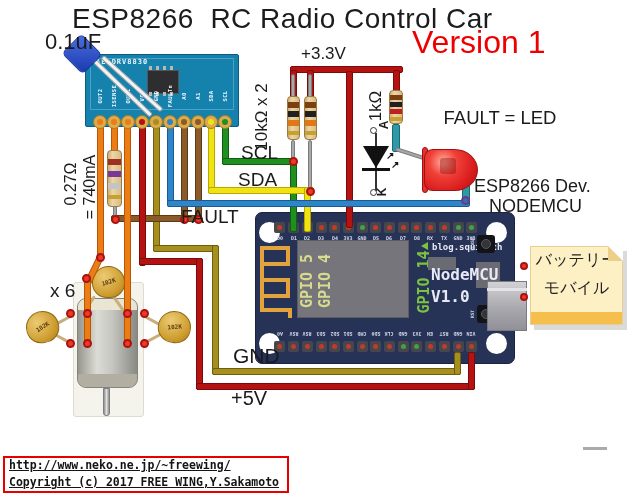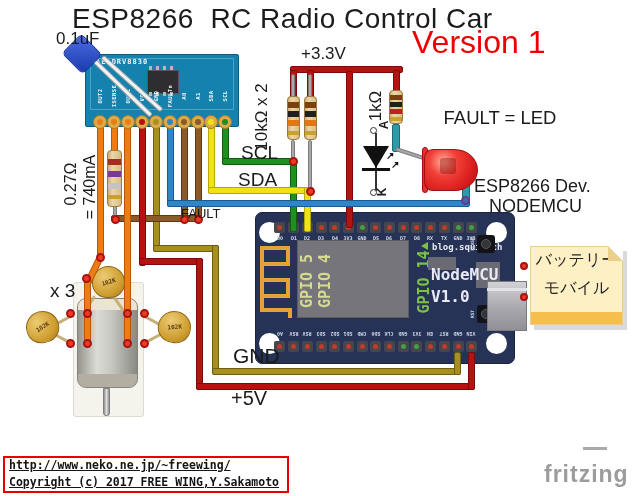--- a/index.html
+++ b/index.html
@@ -384,43 +384,42 @@
   <div class="dot" style="left:83px;top:339px"></div>
   <div class="dot" style="left:123px;top:339px"></div>
   <div class="dot" style="left:140px;top:339px"></div>
   <div class="dot" style="left:461px;top:196px;background:#3a6ab0;border-color:#6a3a8a"></div>
 
   <span class="t" style="left:72px;top:3px;font-size:28px;letter-spacing:.5px;color:#1c1c1c">ESP8266  RC Radio Control Car</span>
   <span class="t" style="left:412px;top:24px;font-size:32px;color:#ee0000">Version 1</span>
   <div style="position:absolute;left:420px;top:63px;width:160px;text-align:center;font-size:18.5px;line-height:22px;color:#1b1b1b;white-space:pre">
     <div>FAULT = LED</div>
   </div>
-  <span class="t" style="left:56px;top:29px;font-size:17px">0.1uF</span>
+  <span class="t" style="left:45px;top:29px;font-size:22px">0.1uF</span>
   <span class="t" style="left:301px;top:44px;font-size:17px">+3.3V</span>
   <span class="vt" style="left:262px;top:117px;font-size:17px">10kΩ x 2</span>
   <span class="vt" style="left:376px;top:106px;font-size:17px">1kΩ</span>
   <span class="vt" style="left:71px;top:184px;font-size:16px">0.27Ω</span>
   <span class="vt" style="left:90px;top:187px;font-size:16px">= 740mA</span>
   <span class="t" style="left:241px;top:142px;font-size:19px">SCL</span>
   <span class="t" style="left:238px;top:169px;font-size:19px">SDA</span>
-  <span class="t" style="left:181px;top:206px;font-size:13px">FAULT</span>
-  <span class="t" style="left:50px;top:280px;font-size:19px">x 3</span>
+  <span class="t" style="left:181px;top:206px;font-size:19px">FAULT</span>
+  <span class="t" style="left:50px;top:280px;font-size:19px">x 6</span>
   <span class="t" style="left:474px;top:176px;font-size:18px">ESP8266 Dev.</span>
   <span class="t" style="left:489px;top:196px;font-size:18px">NODEMCU</span>
   <span class="t" style="left:233px;top:344px;font-size:21px">GND</span>
   <span class="t" style="left:231px;top:387px;font-size:20px">+5V</span>
 
   <div class="dot" style="left:520px;top:262px;width:8px;height:8px"></div>
   <div class="dot" style="left:520px;top:293px;width:8px;height:8px"></div>
   <div style="position:absolute;left:530px;top:246px;width:93px;height:79px;background:#fcf0c4;border:1px solid #e6cf92;box-shadow:4px 5px 0 rgba(150,150,150,.35);box-sizing:border-box">
     <div style="position:absolute;right:-1px;top:-1px;width:0;height:0;border-top:15px solid #ffffff;border-left:15px solid #ecd089"></div>
     <div style="position:absolute;left:0;bottom:0;width:100%;height:12px;background:#f6be4c"></div>
     <div class="t" style="position:static;display:block;text-align:center;margin-top:3px;font-size:16px;color:#222">バッテリー</div>
     <div class="t" style="position:static;display:block;text-align:center;margin-top:7px;font-size:16px;color:#222">モバイル</div>
   </div>
 
   <div style="position:absolute;left:583px;top:447px;width:24px;height:3px;background:#aaa"></div>
   <div style="position:absolute;left:3px;top:456px;width:286px;height:37px;border:2px solid #e80000;box-sizing:border-box"></div>
   <span class="t m" style="left:9px;top:458px;font:700 11.5px 'DejaVu Sans Mono',monospace;color:#141414;text-decoration:underline">http://www.neko.ne.jp/~freewing/</span>
   <span class="t m" style="left:9px;top:475px;font:700 11.5px 'DejaVu Sans Mono',monospace;color:#141414;text-decoration:underline">Copyright (c) 2017 FREE WING,Y.Sakamoto</span>
-  <span class="t" style="left:544px;top:461px;font-size:23px;font-weight:700;letter-spacing:1px;color:#9c9c9c">fritzing</span>
 
 </div>
 
 </body></html>

